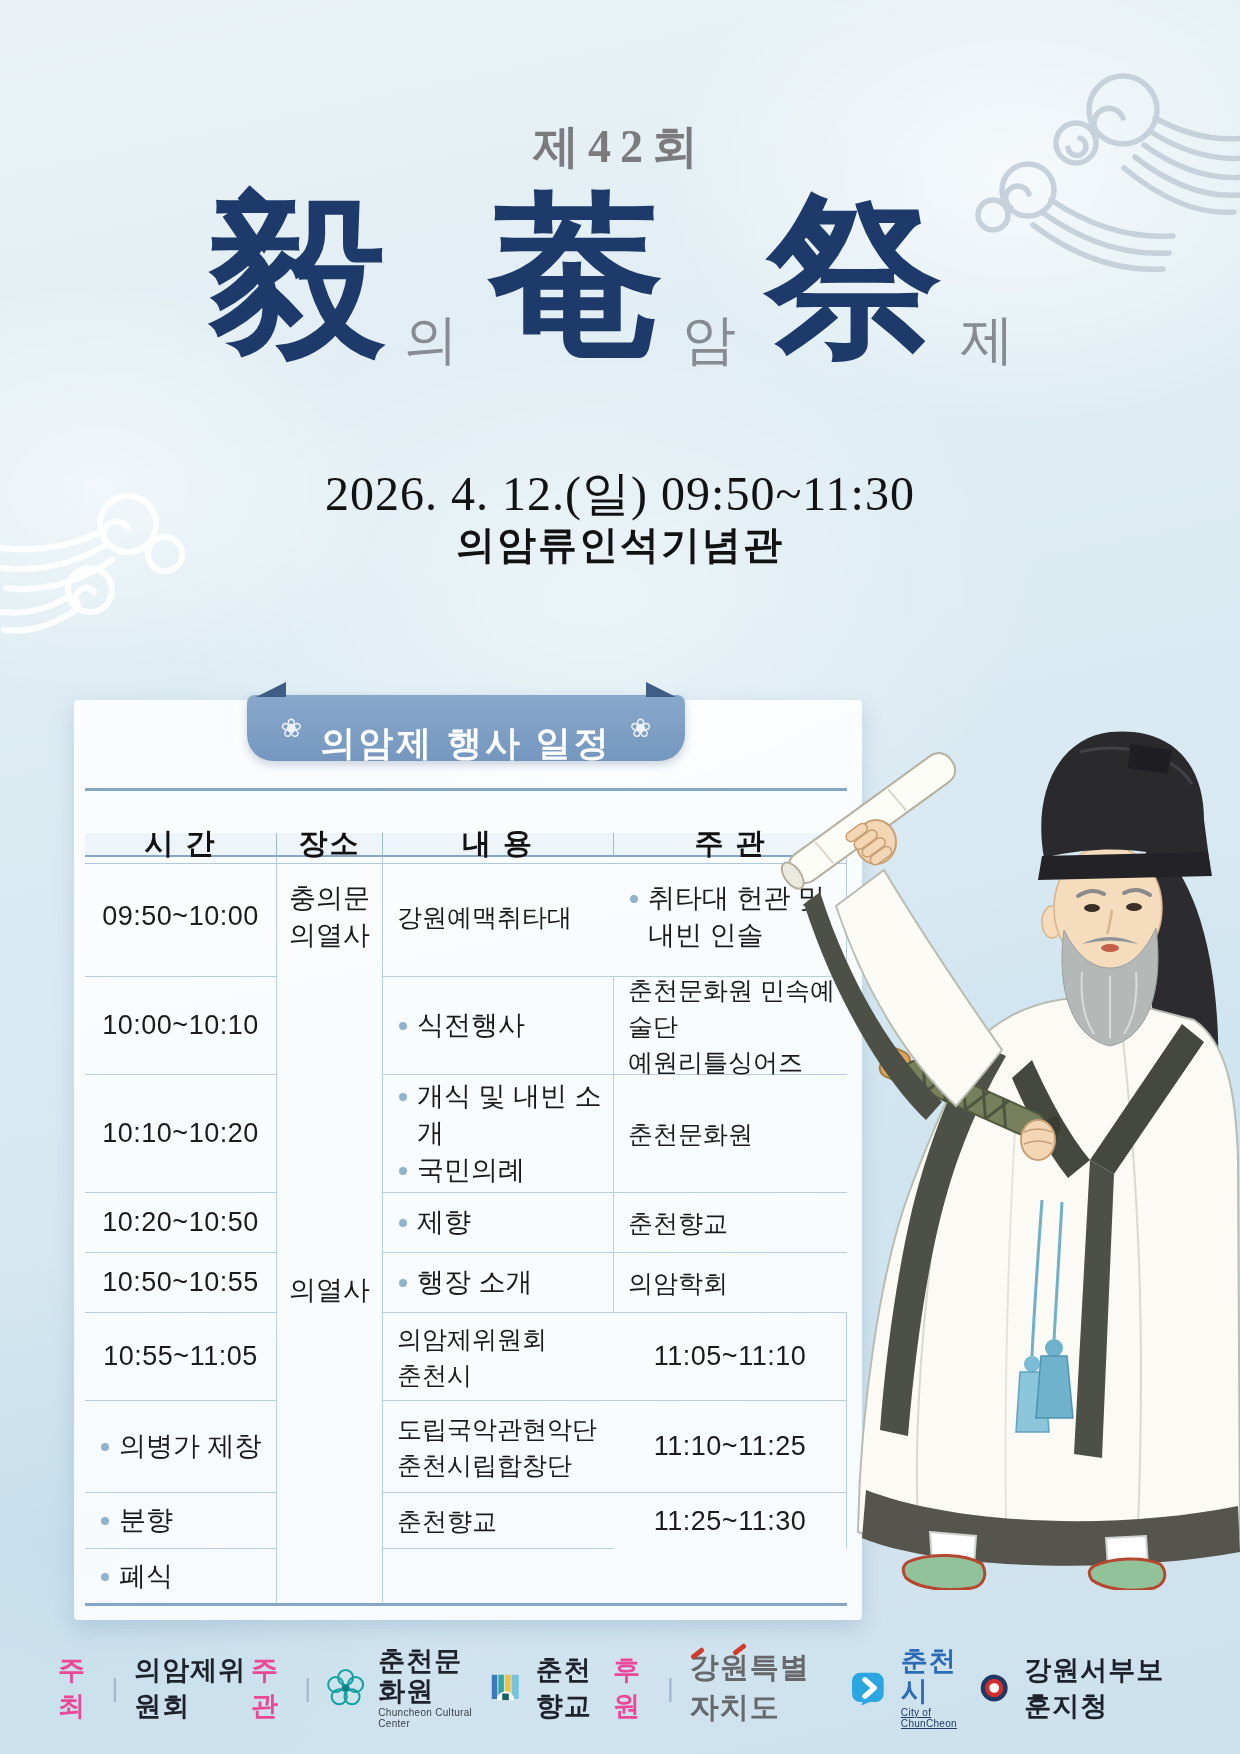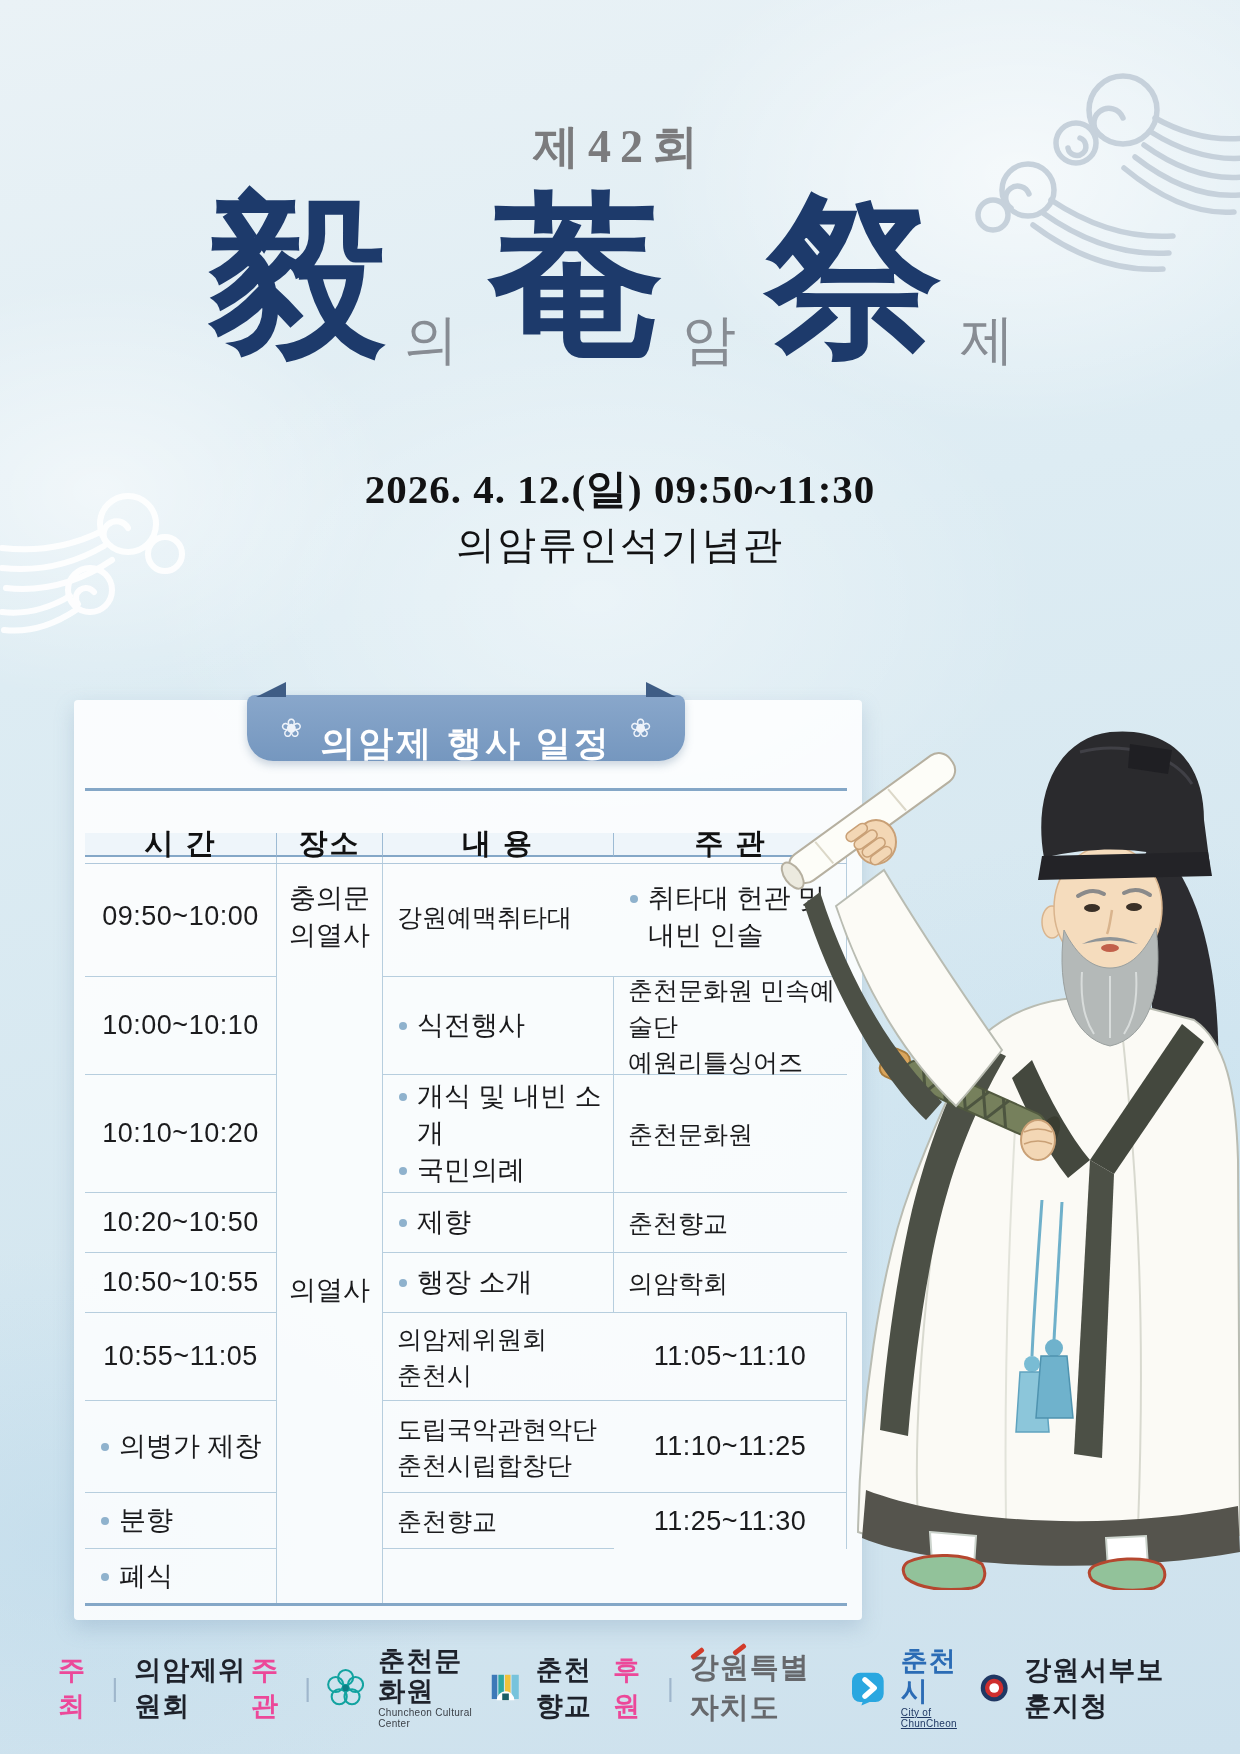--- a/index.html
+++ b/index.html
@@ -34,25 +34,25 @@
   }
   .title-row{
     top:186px;left:0;right:0;display:flex;justify-content:center;align-items:flex-start;gap:14px;
   }
   .hanja{font-size:176px;line-height:1.05;font-weight:bold;color:var(--navy);
     font-family:"Liberation Serif","DejaVu Serif",serif;}
   .reading{font-size:54px;color:#878c93;transform:translateY(118px);margin:0 16px 0 4px;}
   .datetime{
     top:462px;left:0;right:0;text-align:center;
     font-family:"Liberation Serif","DejaVu Serif",serif;
-    font-size:41px;font-weight:bold;color:#121213;letter-spacing:1px;
+    font-size:48px;font-weight:normal;color:#121213;letter-spacing:1px;
   }
   .venue{
     top:518px;left:0;right:0;text-align:center;
-    font-size:39px;font-weight:normal;color:#121213;letter-spacing:2px;
+    font-size:39px;font-weight:bold;color:#121213;letter-spacing:2px;
   }
 
   
   .cloud-tr{top:48px;right:0;width:332px;height:236px;}
   .cloud-l{top:466px;left:0;width:212px;height:172px;opacity:.92;}
 
   
   .panel{
     left:74px;top:700px;width:788px;height:920px;
     background:rgba(255,255,255,.85);

